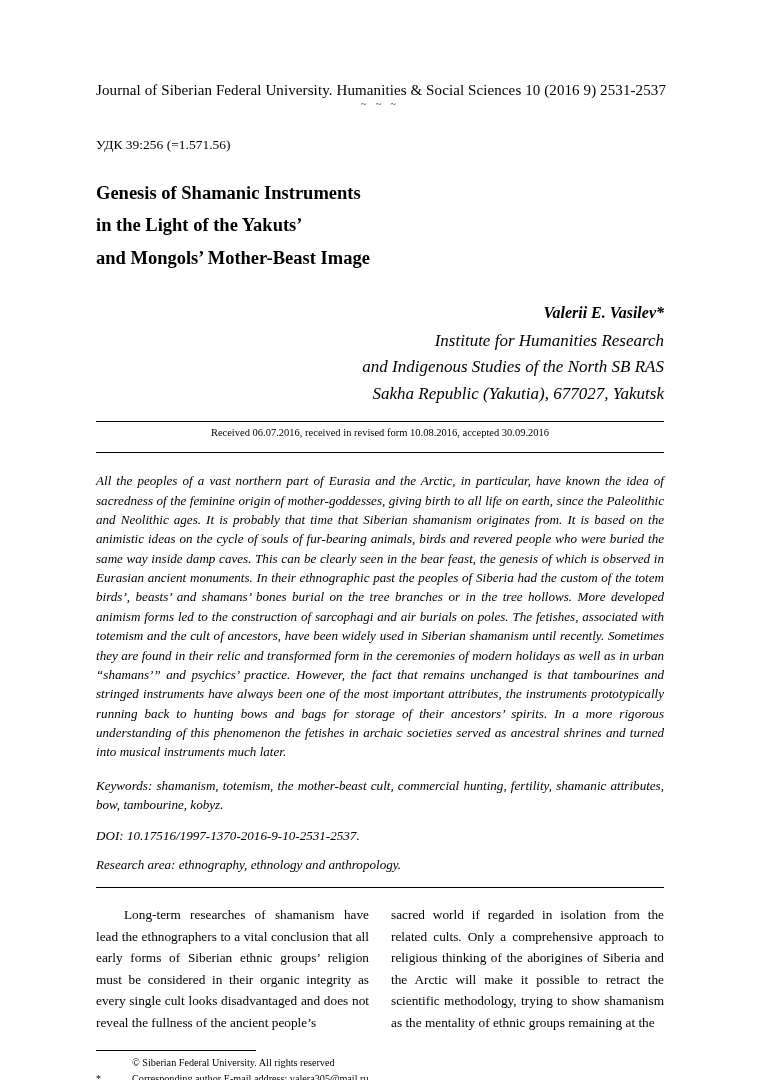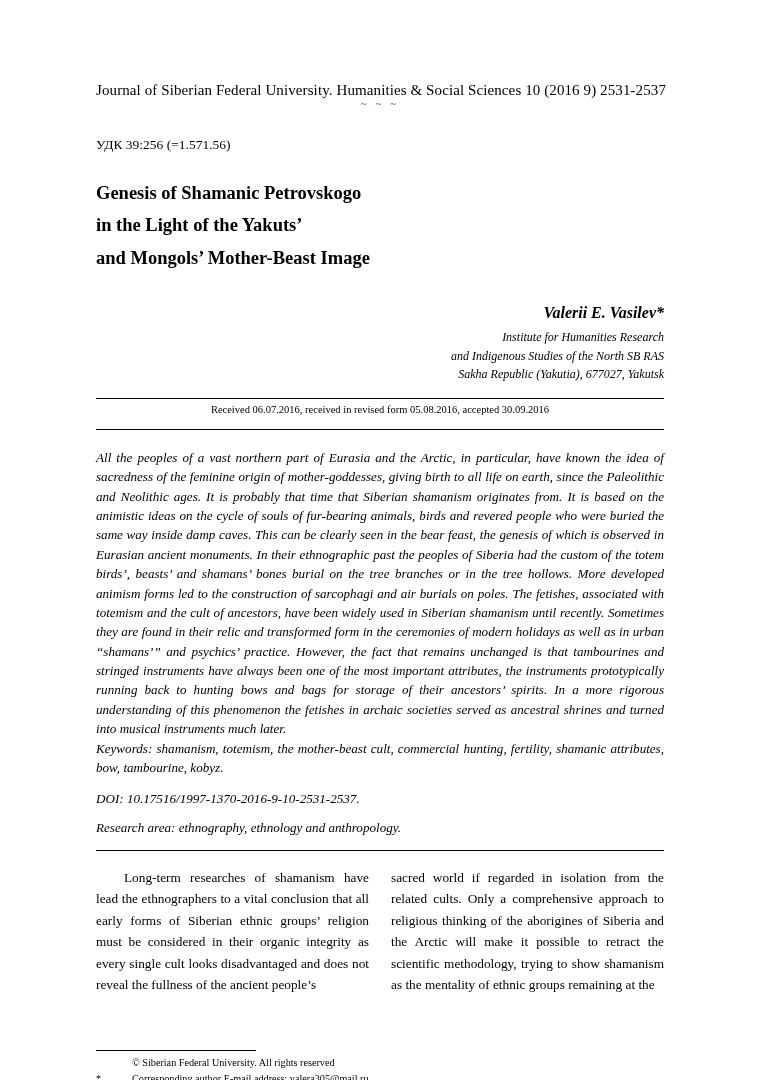--- a/index.html
+++ b/index.html
@@ -50,21 +50,21 @@
     margin-top: 30px;
     text-align: right;
   }
   .author-name {
     font-size: 16px;
     font-weight: bold;
     font-style: italic;
     margin-bottom: 6px;
   }
   .affil-line {
-    font-size: 12px;
+    font-size: 17px;
     font-style: italic;
     line-height: 1.55;
   }
   .hr {
     border: none;
     border-top: 1px solid #000;
     margin: 14px 0 0 0;
     height: 0;
   }
   .received {
@@ -79,20 +79,21 @@
     text-align: justify;
     line-height: 1.48;
     margin-top: 18px;
     text-indent: 0;
   }
   .keywords {
     font-size: 13.1px;
     font-style: italic;
     text-align: justify;
     line-height: 1.5;
+    margin-top: 14px;
   }
   .doi, .research-area {
     font-size: 13.1px;
     font-style: italic;
     margin-top: 13px;
   }
   .hr2 {
     border: none;
     border-top: 1px solid #000;
     margin-top: 14px;
@@ -140,34 +141,34 @@
 <body>
 
 <div class="page">
 
   <div class="running-head">Journal of  Siberian Federal University.  Humanities &amp; Social Sciences 10 (2016 9) 2531-2537</div>
   <div class="tilde-rule">~ ~ ~</div>
 
   <div class="udc">УДК 39:256 (=1.571.56)</div>
 
   <div class="title">
-    <div>Genesis of Shamanic Petrovskogo</div>
+    <div>Genesis of Shamanic Instruments</div>
     <div>in the Light of the Yakuts’</div>
     <div>and Mongols’ Mother-Beast Image</div>
   </div>
 
   <div class="author-block">
     <div class="author-name">Valerii E. Vasilev*</div>
     <div class="affil-line">Institute for Humanities Research</div>
     <div class="affil-line">and Indigenous Studies of the North SB RAS</div>
     <div class="affil-line">Sakha Republic (Yakutia), 677027, Yakutsk</div>
   </div>
 
   <hr class="hr">
-  <div class="received">Received 06.07.2016, received in revised form 05.08.2016, accepted 30.09.2016</div>
+  <div class="received">Received 06.07.2016, received in revised form 10.08.2016, accepted 30.09.2016</div>
   <hr class="hr">
 
   <div class="abstract">All the peoples of a vast northern part of Eurasia and the Arctic, in particular, have known the idea of sacredness of the feminine origin of mother-goddesses, giving birth to all life on earth, since the Paleolithic and Neolithic ages. It is probably that time that Siberian shamanism originates from. It is based on the animistic ideas on the cycle of souls of fur-bearing animals, birds and revered people who were buried the same way inside damp caves. This can be clearly seen in the bear feast, the genesis of which is observed in Eurasian ancient monuments. In their ethnographic past the peoples of Siberia had the custom of the totem birds’, beasts’ and shamans’ bones burial on the tree branches or in the tree hollows. More developed animism forms led to the construction of sarcophagi and air burials on poles. The fetishes, associated with totemism and the cult of ancestors, have been widely used in Siberian shamanism until recently. Sometimes they are found in their relic and transformed form in the ceremonies of modern holidays as well as in urban “shamans’” and psychics’ practice. However, the fact that remains unchanged is that tambourines and stringed instruments have always been one of the most important attributes, the instruments prototypically running back to hunting bows and bags for storage of their ancestors’ spirits. In a more rigorous understanding of this phenomenon the fetishes in archaic societies served as ancestral shrines and turned into musical instruments much later.</div>
 
   <div class="keywords">Keywords: shamanism, totemism, the mother-beast cult, commercial hunting, fertility, shamanic attributes, bow, tambourine, kobyz.</div>
 
   <div class="doi">DOI: 10.17516/1997-1370-2016-9-10-2531-2537.</div>
 
   <div class="research-area">Research area: ethnography, ethnology and anthropology.</div>
 

